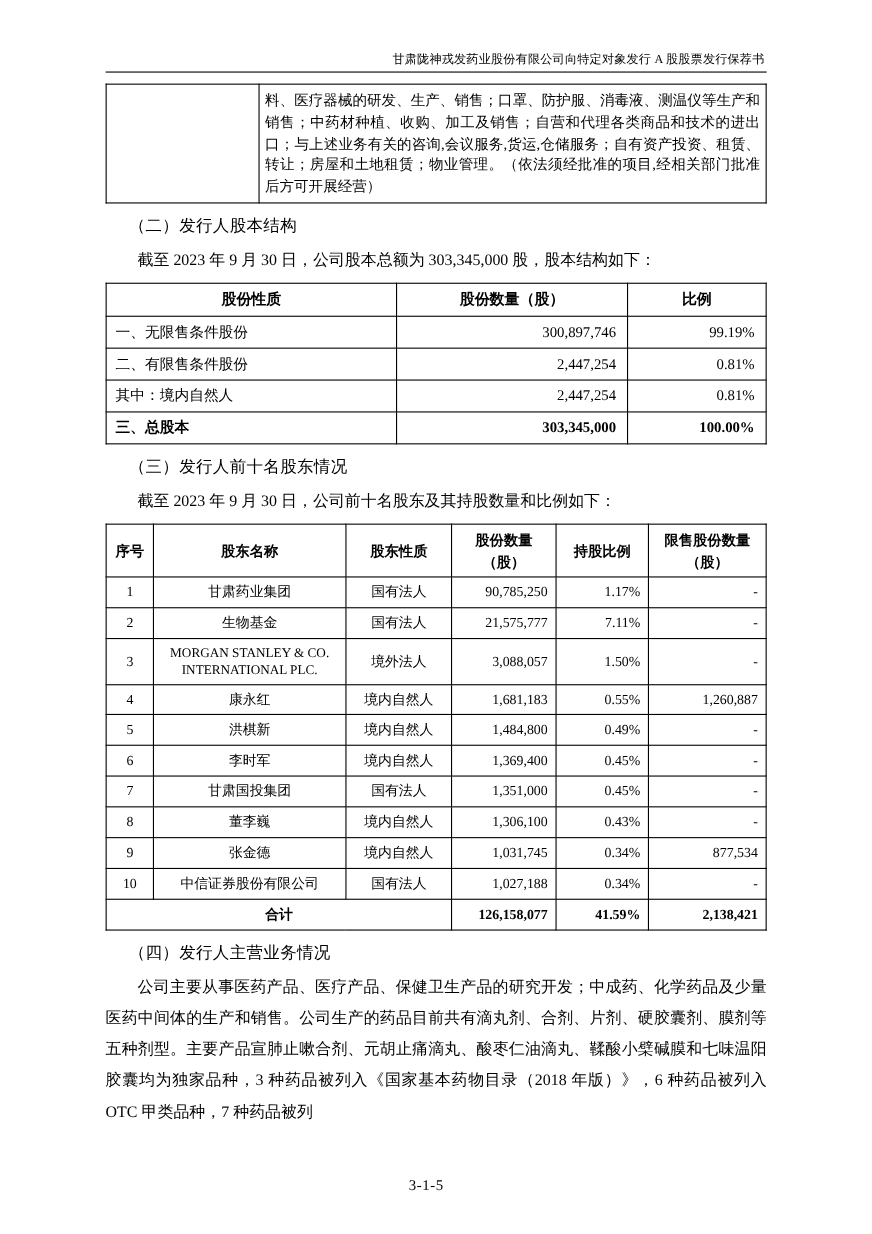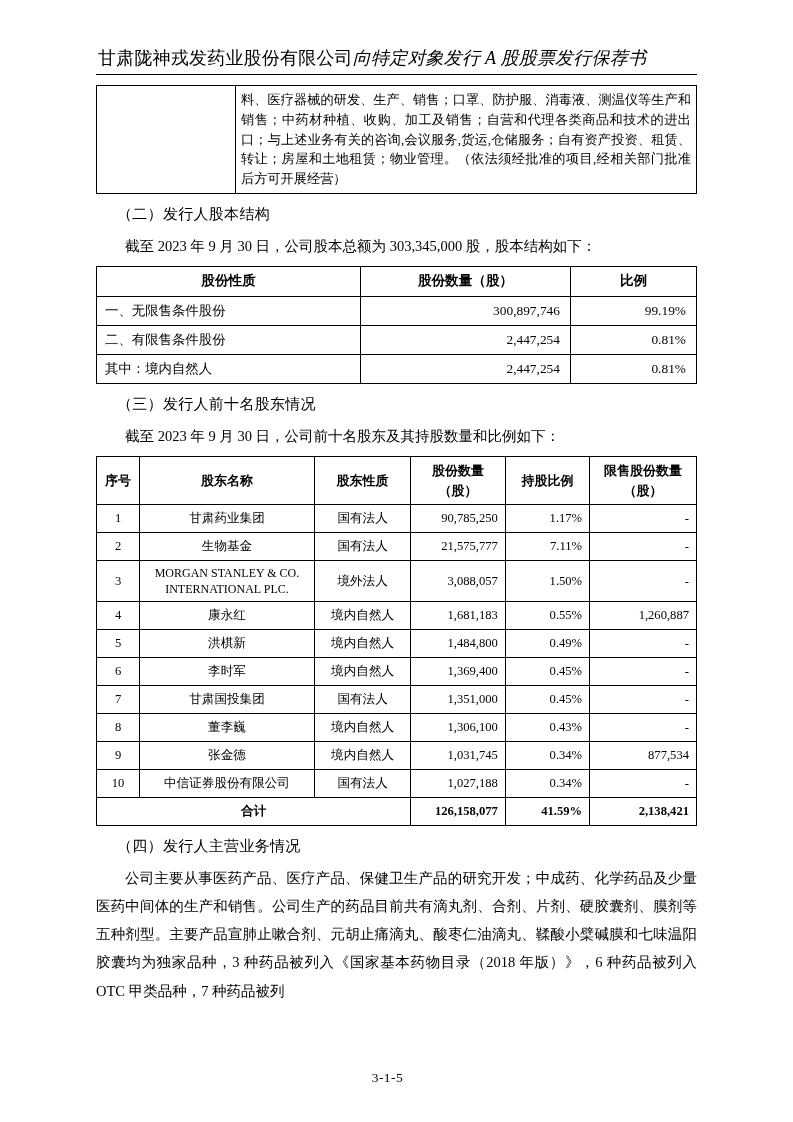--- a/index.html
+++ b/index.html
@@ -17,28 +17,28 @@
     height: 1122px;
     margin: 0 auto;
     background: #ffffff;
     box-sizing: border-box;
     padding: 46px 96px 0 96px;
     overflow: hidden;
   }
   
   .header {
     display: flex;
-    justify-content: flex-start;
+    justify-content: flex-end;
     align-items: flex-end;
-    font-size: 18px;
+    font-size: 11px;
     letter-spacing: 0.2px;
     padding: 0 2px 4px 2px;
   }
   .header-left { white-space: nowrap; }
-  .header-right { white-space: nowrap; font-style: italic; }
+  .header-right { white-space: nowrap; }
   .header-rule {
     border-bottom: 1.1px solid #000;
     margin: 0 0 10px 0;
   }
   
   .para {
     font-size: 14.5px;
     line-height: 1.95;
     text-align: justify;
     text-justify: inter-ideograph;
@@ -172,20 +172,25 @@
       </tr>
       <tr>
         <td class="cap-name">二、有限售条件股份</td>
         <td class="cap-num">2,447,254</td>
         <td class="cap-pct">0.81%</td>
       </tr>
       <tr>
         <td class="cap-name">其中：境内自然人</td>
         <td class="cap-num">2,447,254</td>
         <td class="cap-pct">0.81%</td>
+      </tr>
+      <tr class="bold">
+        <td class="cap-name">三、总股本</td>
+        <td class="cap-num">303,345,000</td>
+        <td class="cap-pct">100.00%</td>
       </tr>
     </tbody>
       </table>
   </div>
 
   <div class="subtitle">（三）发行人前十名股东情况</div>
   <div class="para">截至 2023 年 9 月 30 日，公司前十名股东及其持股数量和比例如下：</div>
 
   <div class="tbl-wrap">
     <table class="bordered sh-table">

